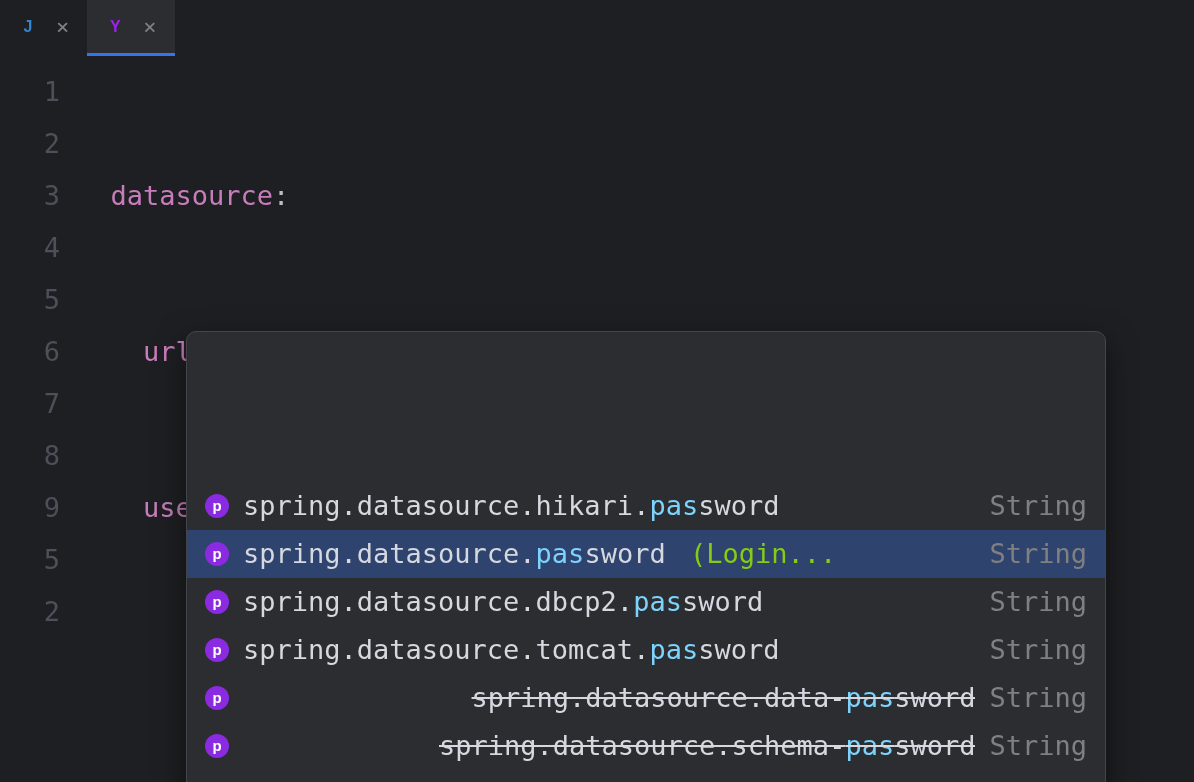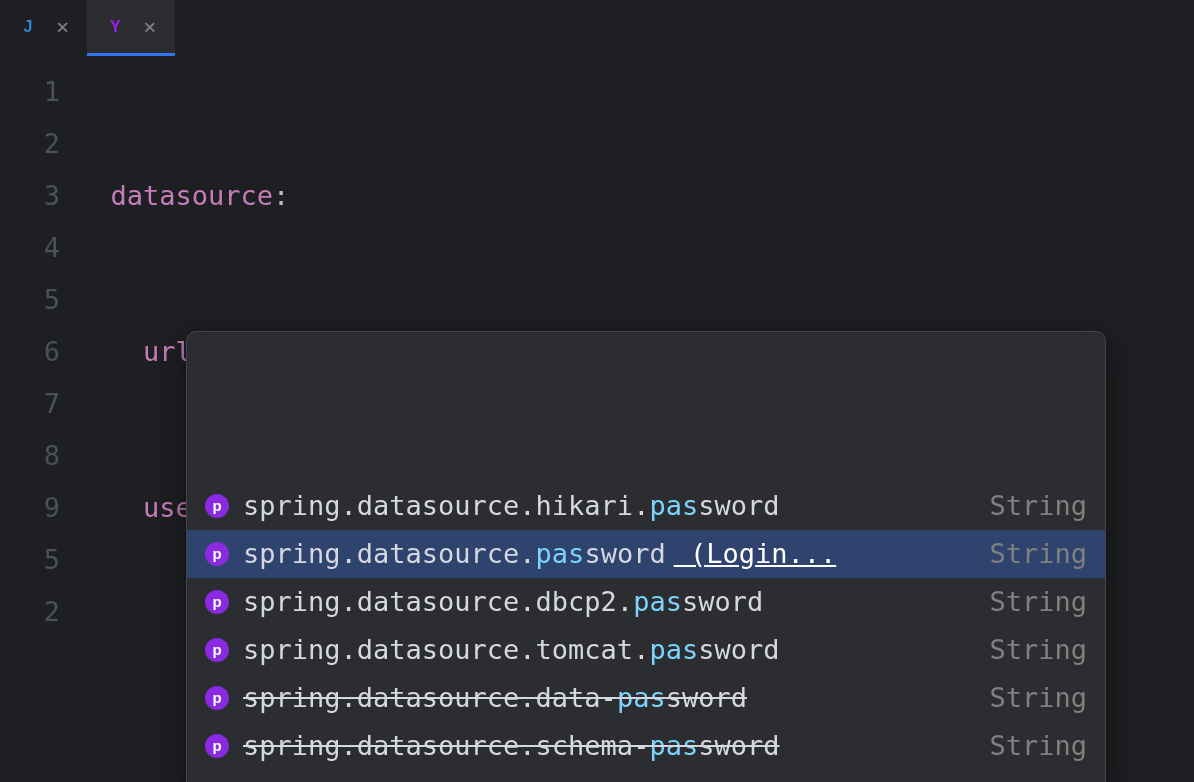--- a/index.html
+++ b/index.html
@@ -134,22 +134,22 @@
     justify-content:center;
     flex-shrink:0;
   }
   .popup-label {
     flex: 1;
     color: #d5d8df;
     overflow: hidden;
     text-overflow: ellipsis;
   }
   .popup-label .match { color: #7dd3fc; }
-  .popup-label.deprecated { text-decoration: line-through; color:#d5d8df; }
-  .popup-extra { color: #ffffff; margin-left:8px;text-decoration:underline; }
+  .popup-label.deprecated { text-decoration: line-through; color:#d5d8df;text-align:right; }
+  .popup-extra { color: #84cc16; margin-left:8px; }
   .popup-type  { color: #808080; flex-shrink:0; }
 
 </style>
 </head>
 <body>
 
 <div class="tab-bar">
   <div class="tab inactive">
     <span class="file-icon java">J</span>
     <span class="close-x">×</span>

